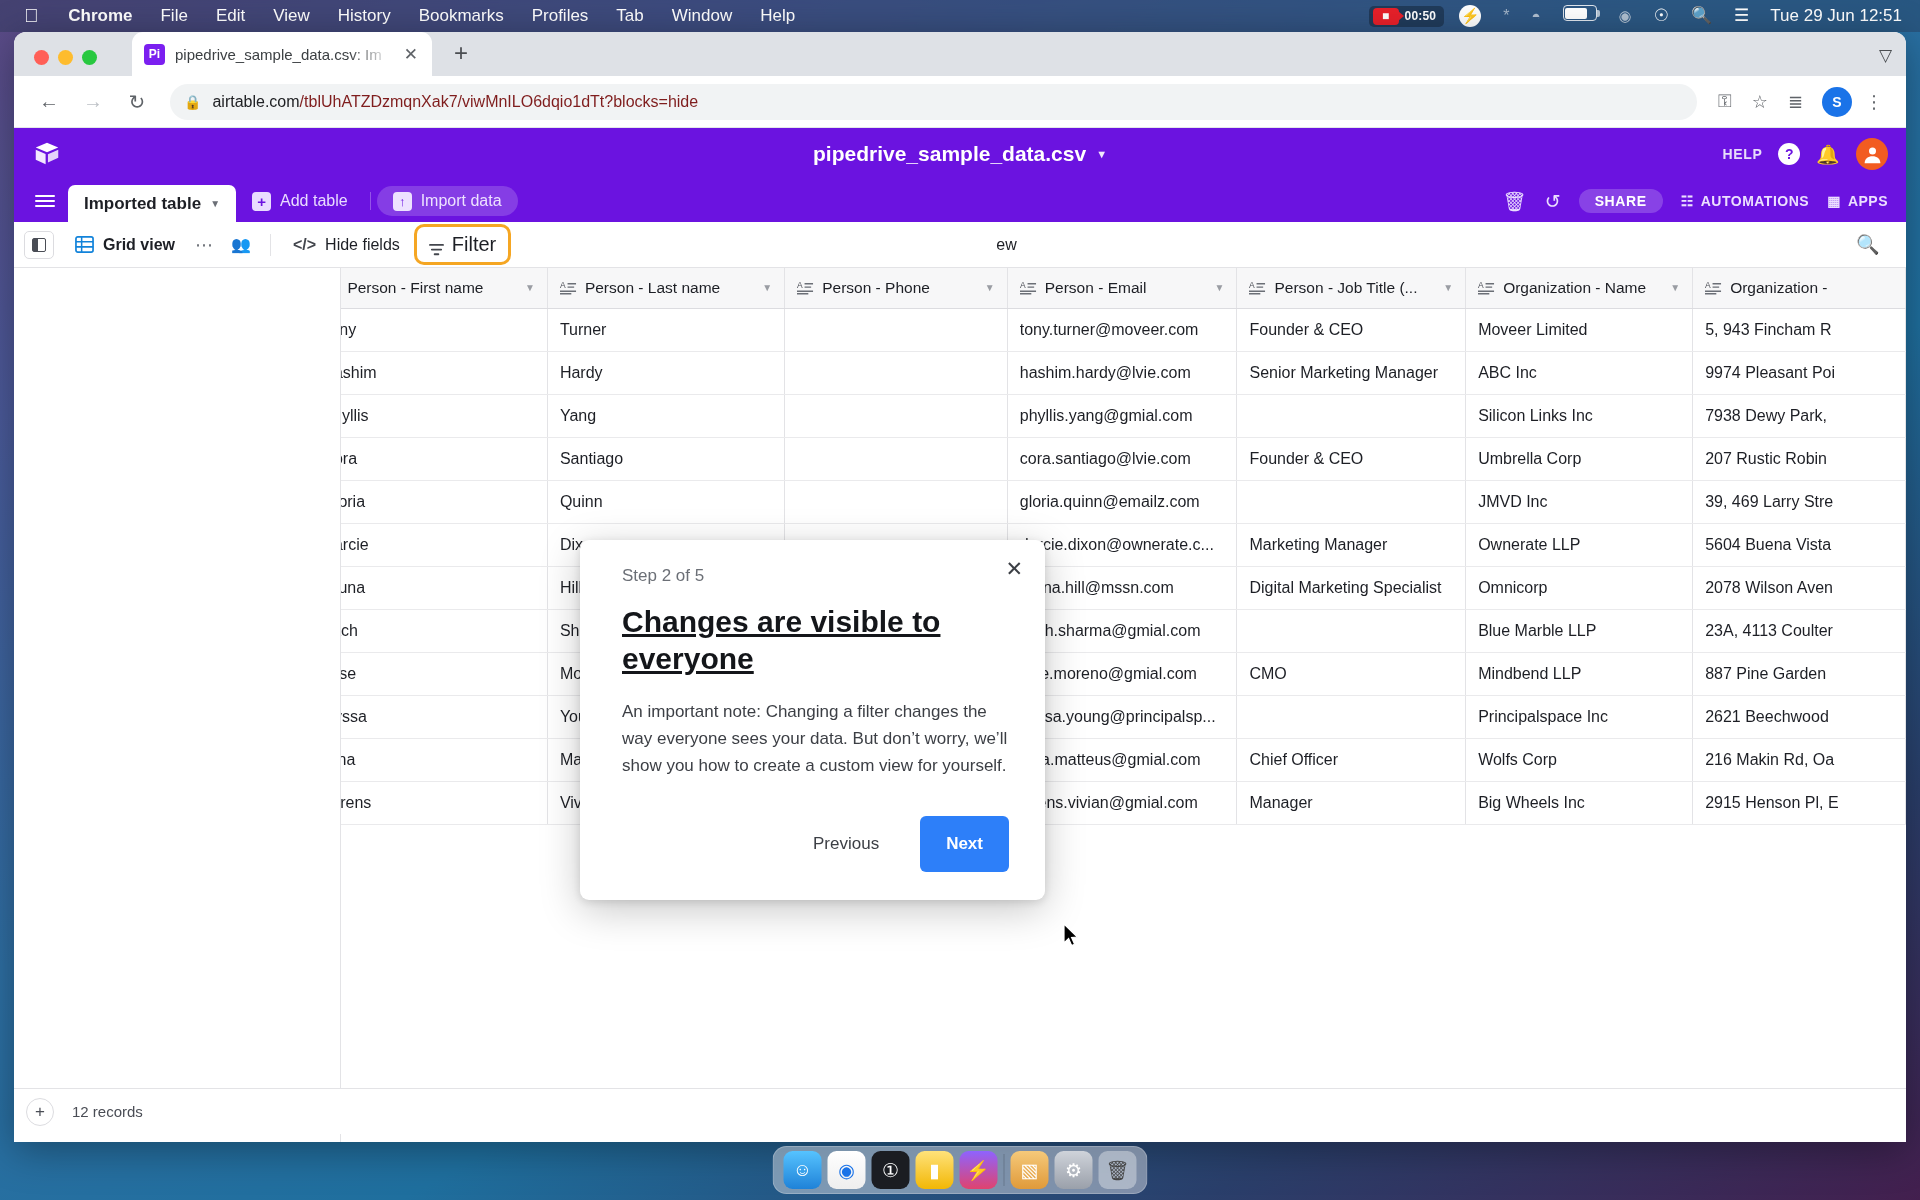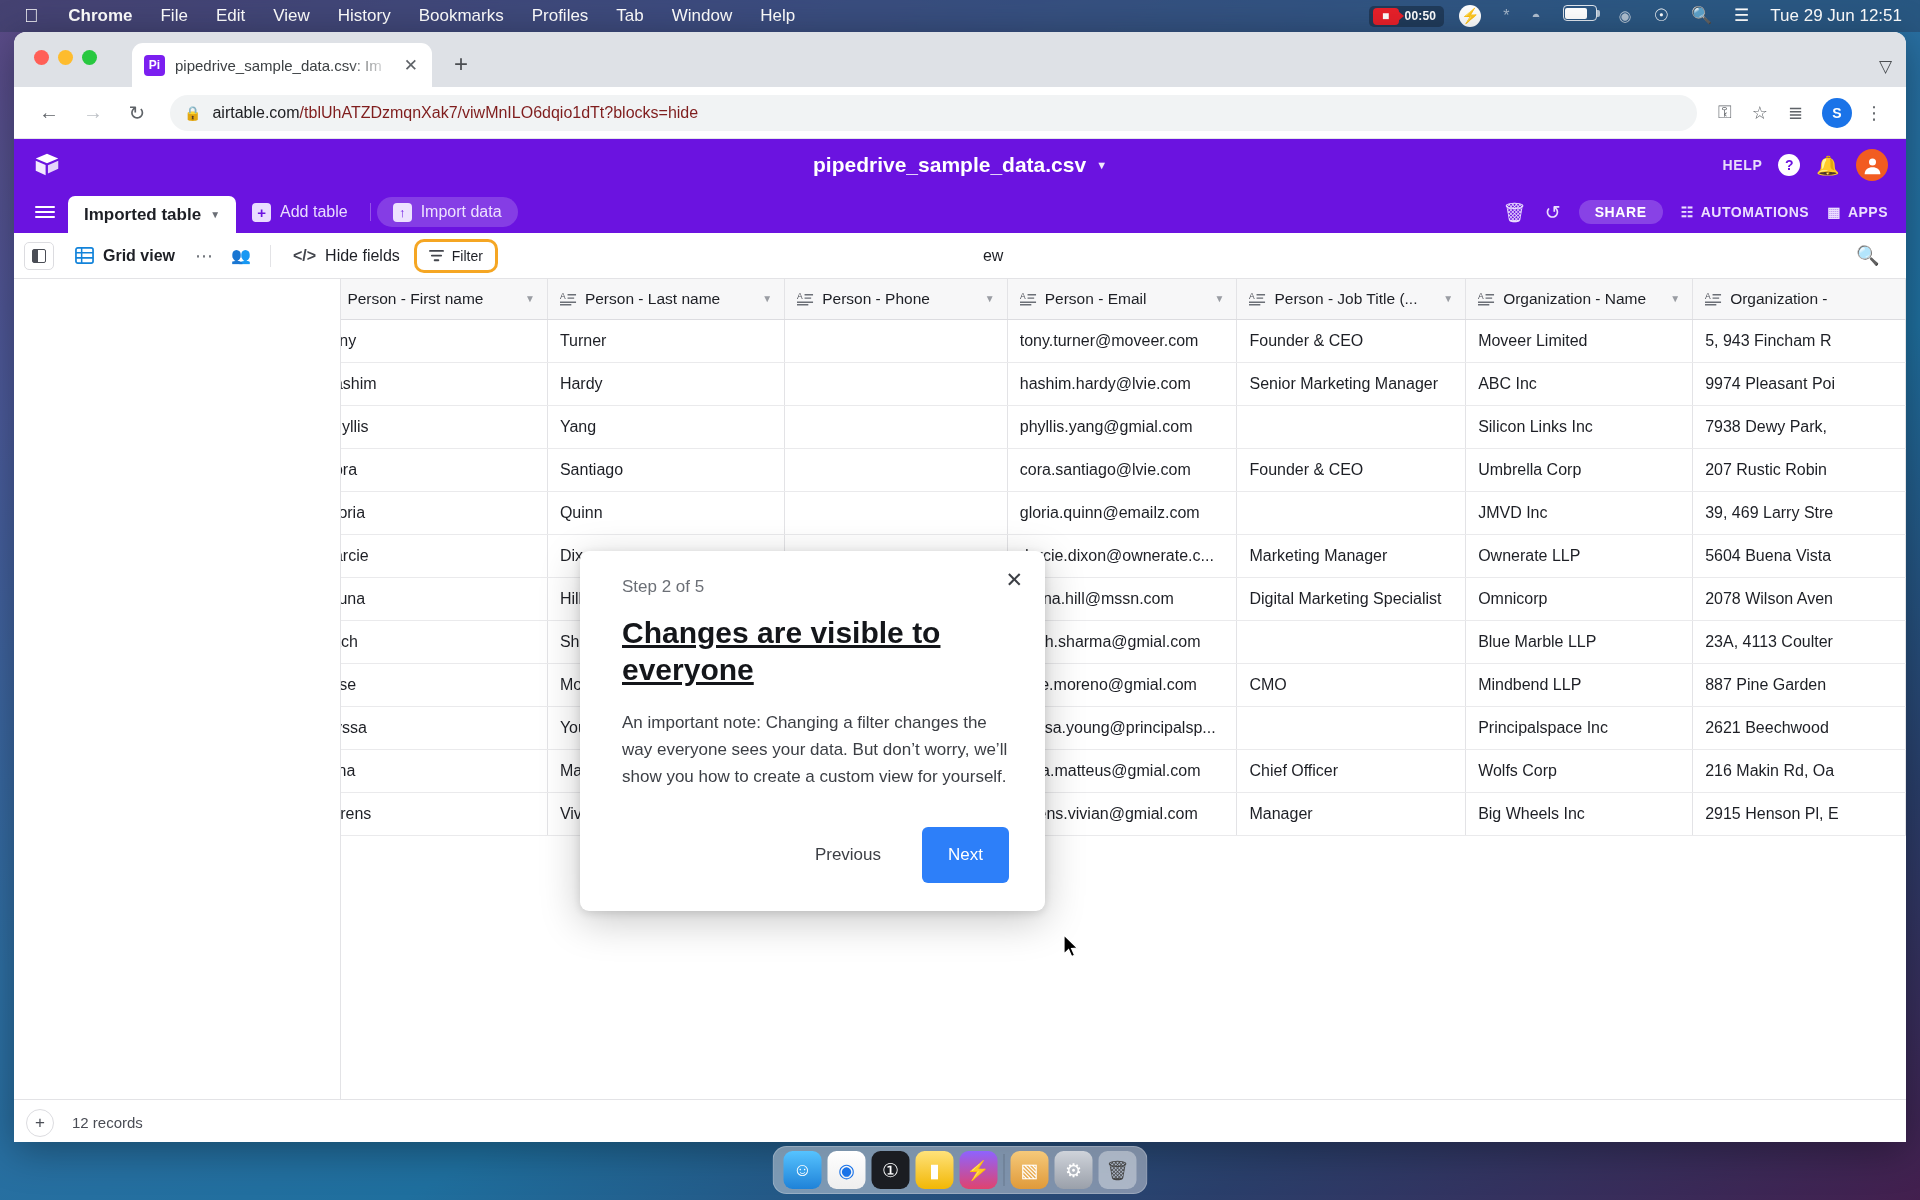--- a/index.html
+++ b/index.html
@@ -70,21 +70,21 @@
   #chrome {
     position: absolute; top: 32px; left: 14px;
     width: 1892px; height: 1110px;
     background: #fff;
     border-radius: 12px 12px 0 0;
     overflow: hidden;
     box-shadow: 0 8px 40px rgba(0,0,0,0.35);
   }
   
   #tabstrip {
-    height: 55px; background: #dee1e6; position: relative;
+    height: 44px; background: #dee1e6; position: relative;
     display: flex; align-items: flex-end; padding-left: 18px;
   }
   .traffic { position: absolute; left: 20px; top: 18px; display: flex; gap: 9px; }
   .traffic span { width: 15px; height: 15px; border-radius: 50%; display: block; }
   .tl-red { background: #ff5f57; } .tl-yel { background: #febc2e; } .tl-grn { background: #28c840; }
   .tab {
     margin-left: 100px; margin-bottom: 0;
     height: 44px; width: 300px; background: #fff;
     border-radius: 11px 11px 0 0;
     display: flex; align-items: center; padding: 0 12px; gap: 10px;
@@ -205,21 +205,21 @@
   .sidebar-toggle i { display:block; width: 14px; height: 14px; border: 1.6px solid #4a4d55; border-radius: 2px; position: relative; }
   .sidebar-toggle i:after { content:""; position:absolute; left:0; top:0; bottom:0; width: 5px; background:#4a4d55; }
   .vb-item { display: flex; align-items: center; gap: 9px; padding: 6px 9px; border-radius: 6px; font-size: 16px; color: #1d1f25; }
   .vb-item.bold { font-weight: bold; }
   .grid-ic { width: 19px; height: 19px; }
   .vb-sep { width: 1px; height: 22px; background: #e3e3e6; margin: 0 9px; }
   .vb-dots { color: #6b6f76; font-size: 18px; letter-spacing: 1px; padding: 0 7px; }
   .people-ic { font-size: 16px; color: #4a4d55; padding: 0 6px; }
   .code-ic { font-size: 16px; color: #43464d; font-weight: bold; }
   .filter-btn {
-    display: flex; align-items: center; gap: 8px; font-size: 14px; color: #1d1f25;
+    display: flex; align-items: center; gap: 8px; font-size: 20px; color: #1d1f25;
     padding: 6px 12px; border-radius: 7px;
     box-shadow: 0 0 0 3px #f5a623; background: #fff;
     margin-left: 4px;
   }
   .funnel { width: 15px; height: 13px; }
   .vb-right { margin-left: auto; padding-right: 16px; color: #3a3d44; font-size: 19px; }
 
   
   #grid-wrap { position: relative; height: 908px; background: #fff; overflow: hidden; }
   table.grid { border-collapse: collapse; table-layout: fixed; font-size: 16px; }
@@ -264,21 +264,21 @@
     padding: 26px 36px 28px 42px; z-index: 50;
   }
   #modal .m-close { position: absolute; right: 22px; top: 18px; font-size: 21px; color: #3c3f45; line-height: 1; }
   #modal .m-step { font-size: 17px; color: #6b6f76; margin-bottom: 18px; }
   #modal .m-title { font-size: 30px; font-weight: bold; color: #14161a; line-height: 1.22; margin-bottom: 22px; text-decoration: underline; }
   #modal .m-body { font-size: 17px; color: #3c3f45; line-height: 1.58; }
   #modal .m-actions { display: flex; align-items: center; justify-content: flex-end; gap: 29px; margin-top: 36px; }
   .btn-prev { font-size: 17px; color: #3c3f45; padding: 9px 12px; background: none; border: none; font-family: inherit; }
   .btn-next {
     font-size: 17px; color: #fff; background: #2d7ff9; border: none;
-    border-radius: 6px; padding: 18px 26px; font-family: inherit; font-weight: 400;
+    border-radius: 6px; padding: 18px 26px; font-family: inherit; font-weight: 700;
   }
 
   
   #cursor { position: absolute; left: 1048px; top: 655px; z-index: 80; }
   #cursor svg { width: 18px; height: 26px; }
 
   
   #dock {
     position: absolute; left: 50%; transform: translateX(-50%); bottom: 6px;
     height: 48px; background: rgba(235,235,240,0.45); backdrop-filter: blur(16px);

